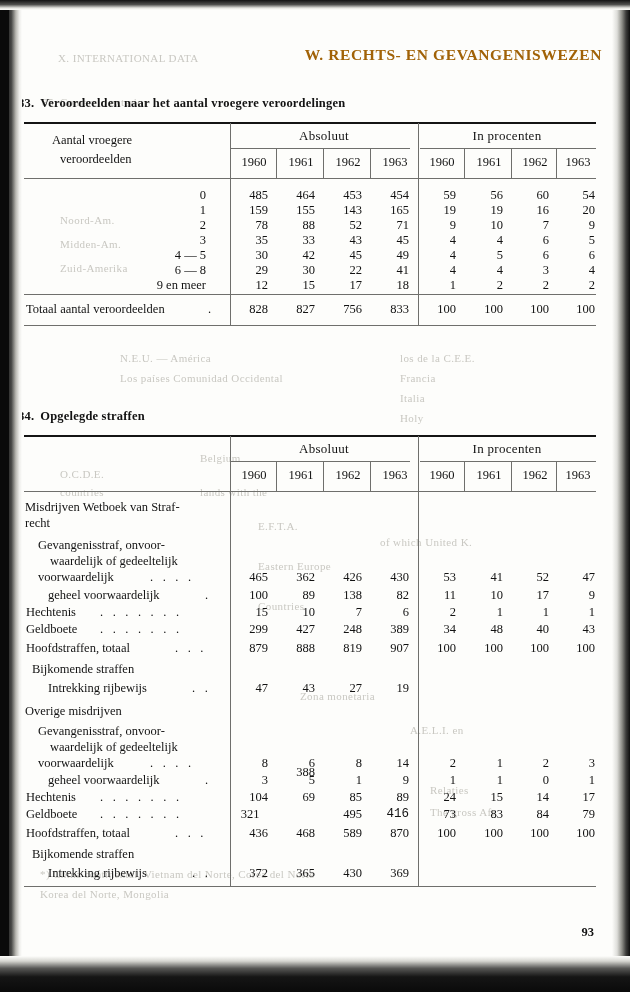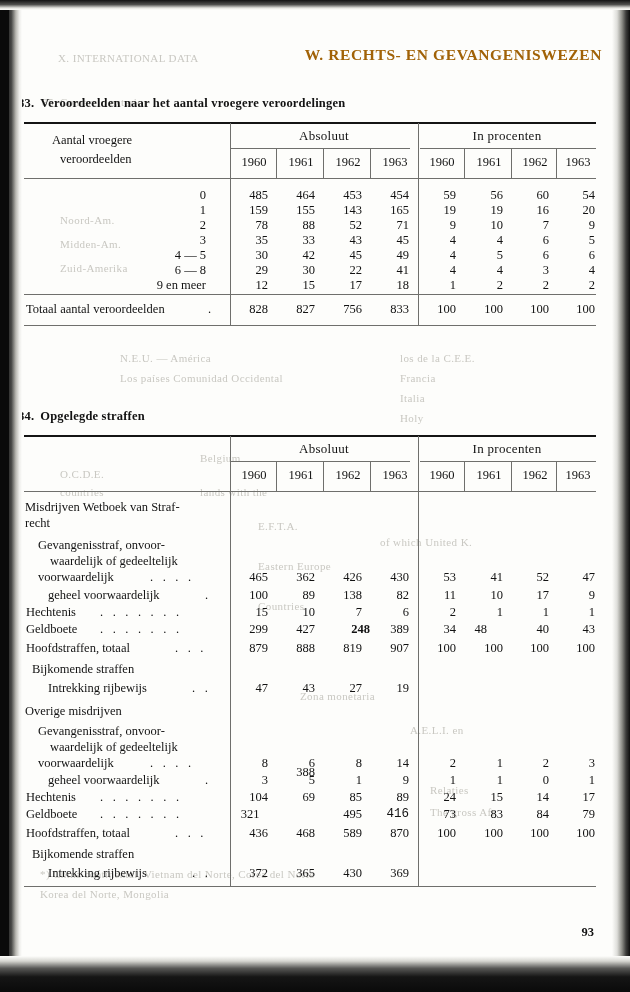--- a/index.html
+++ b/index.html
@@ -302,24 +302,24 @@
     <div class="num" style="left:373px;top:605px;width:36px;">6</div>
     <div class="num" style="left:420px;top:605px;width:36px;">2</div>
     <div class="num" style="left:467px;top:605px;width:36px;">1</div>
     <div class="num" style="left:513px;top:605px;width:36px;">1</div>
     <div class="num" style="left:557px;top:605px;width:38px;">1</div>
 
     <div class="rowlab" style="left:26px;top:622px;">Geldboete</div>
     <div class="rowlab leader" style="left:100px;top:622px;">. . . . . . .</div>
     <div class="num" style="left:232px;top:622px;width:36px;">299</div>
     <div class="num" style="left:279px;top:622px;width:36px;">427</div>
-    <div class="num" style="left:334px;top:622px;width:36px;font-weight:bold;">248</div>
+    <div class="num" style="left:326px;top:622px;width:36px;">248</div>
     <div class="num" style="left:373px;top:622px;width:36px;">389</div>
     <div class="num" style="left:420px;top:622px;width:36px;">34</div>
-    <div class="num" style="left:451px;top:622px;width:36px;">48</div>
+    <div class="num" style="left:467px;top:622px;width:36px;">48</div>
     <div class="num" style="left:513px;top:622px;width:36px;">40</div>
     <div class="num" style="left:557px;top:622px;width:38px;">43</div>
 
     <div class="rowlab" style="left:26px;top:641px;">Hoofdstraffen, totaal</div>
     <div class="rowlab leader" style="left:175px;top:641px;">. . .</div>
     <div class="num" style="left:232px;top:641px;width:36px;">879</div>
     <div class="num" style="left:279px;top:641px;width:36px;">888</div>
     <div class="num" style="left:326px;top:641px;width:36px;">819</div>
     <div class="num" style="left:373px;top:641px;width:36px;">907</div>
     <div class="num" style="left:417px;top:641px;width:39px;">100</div>

